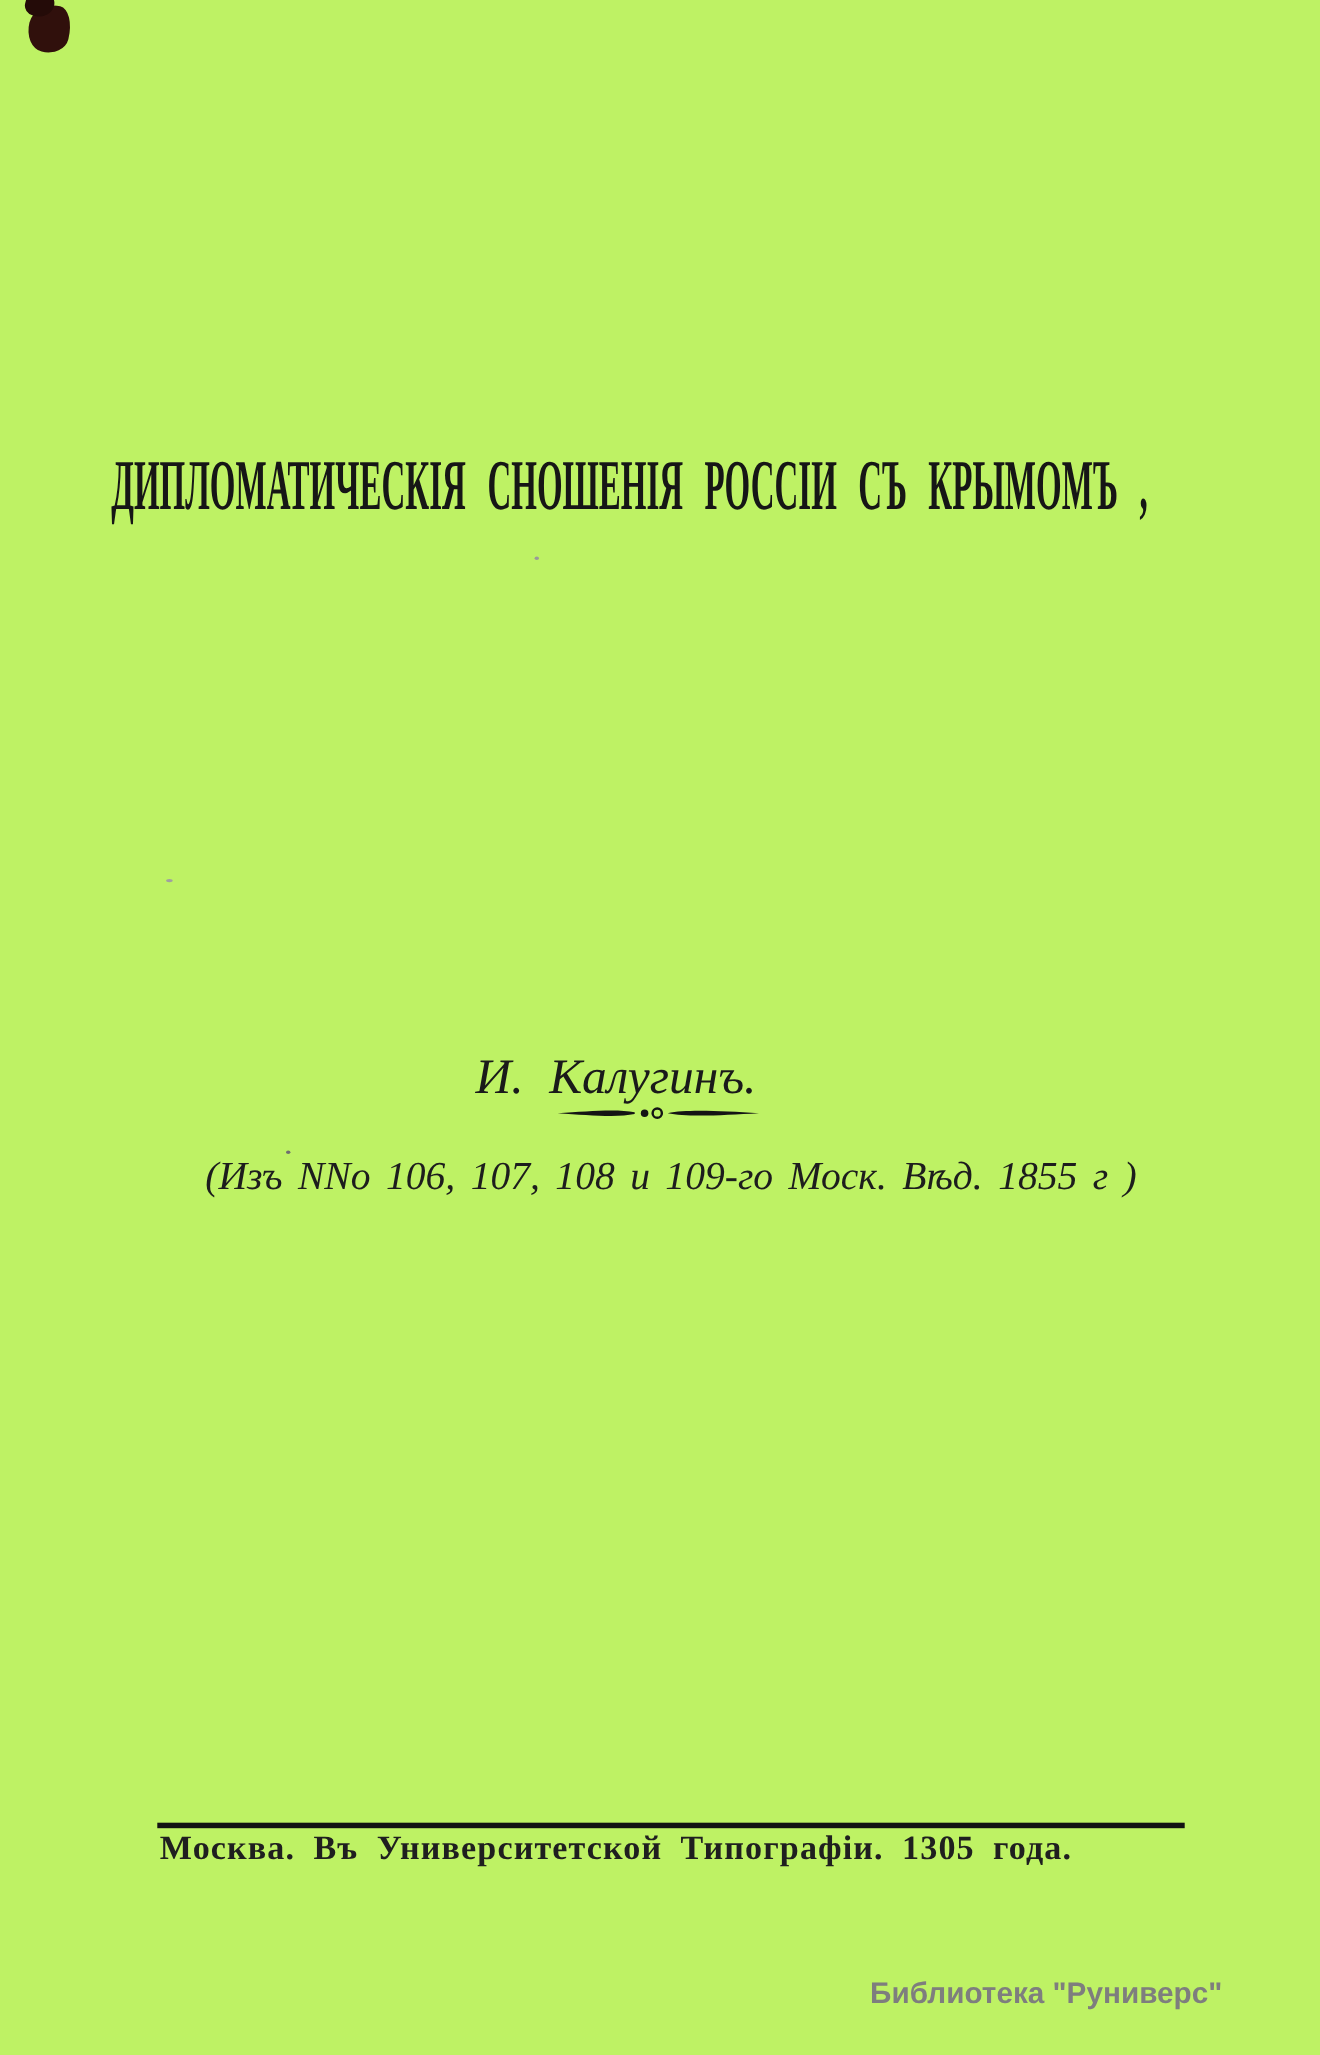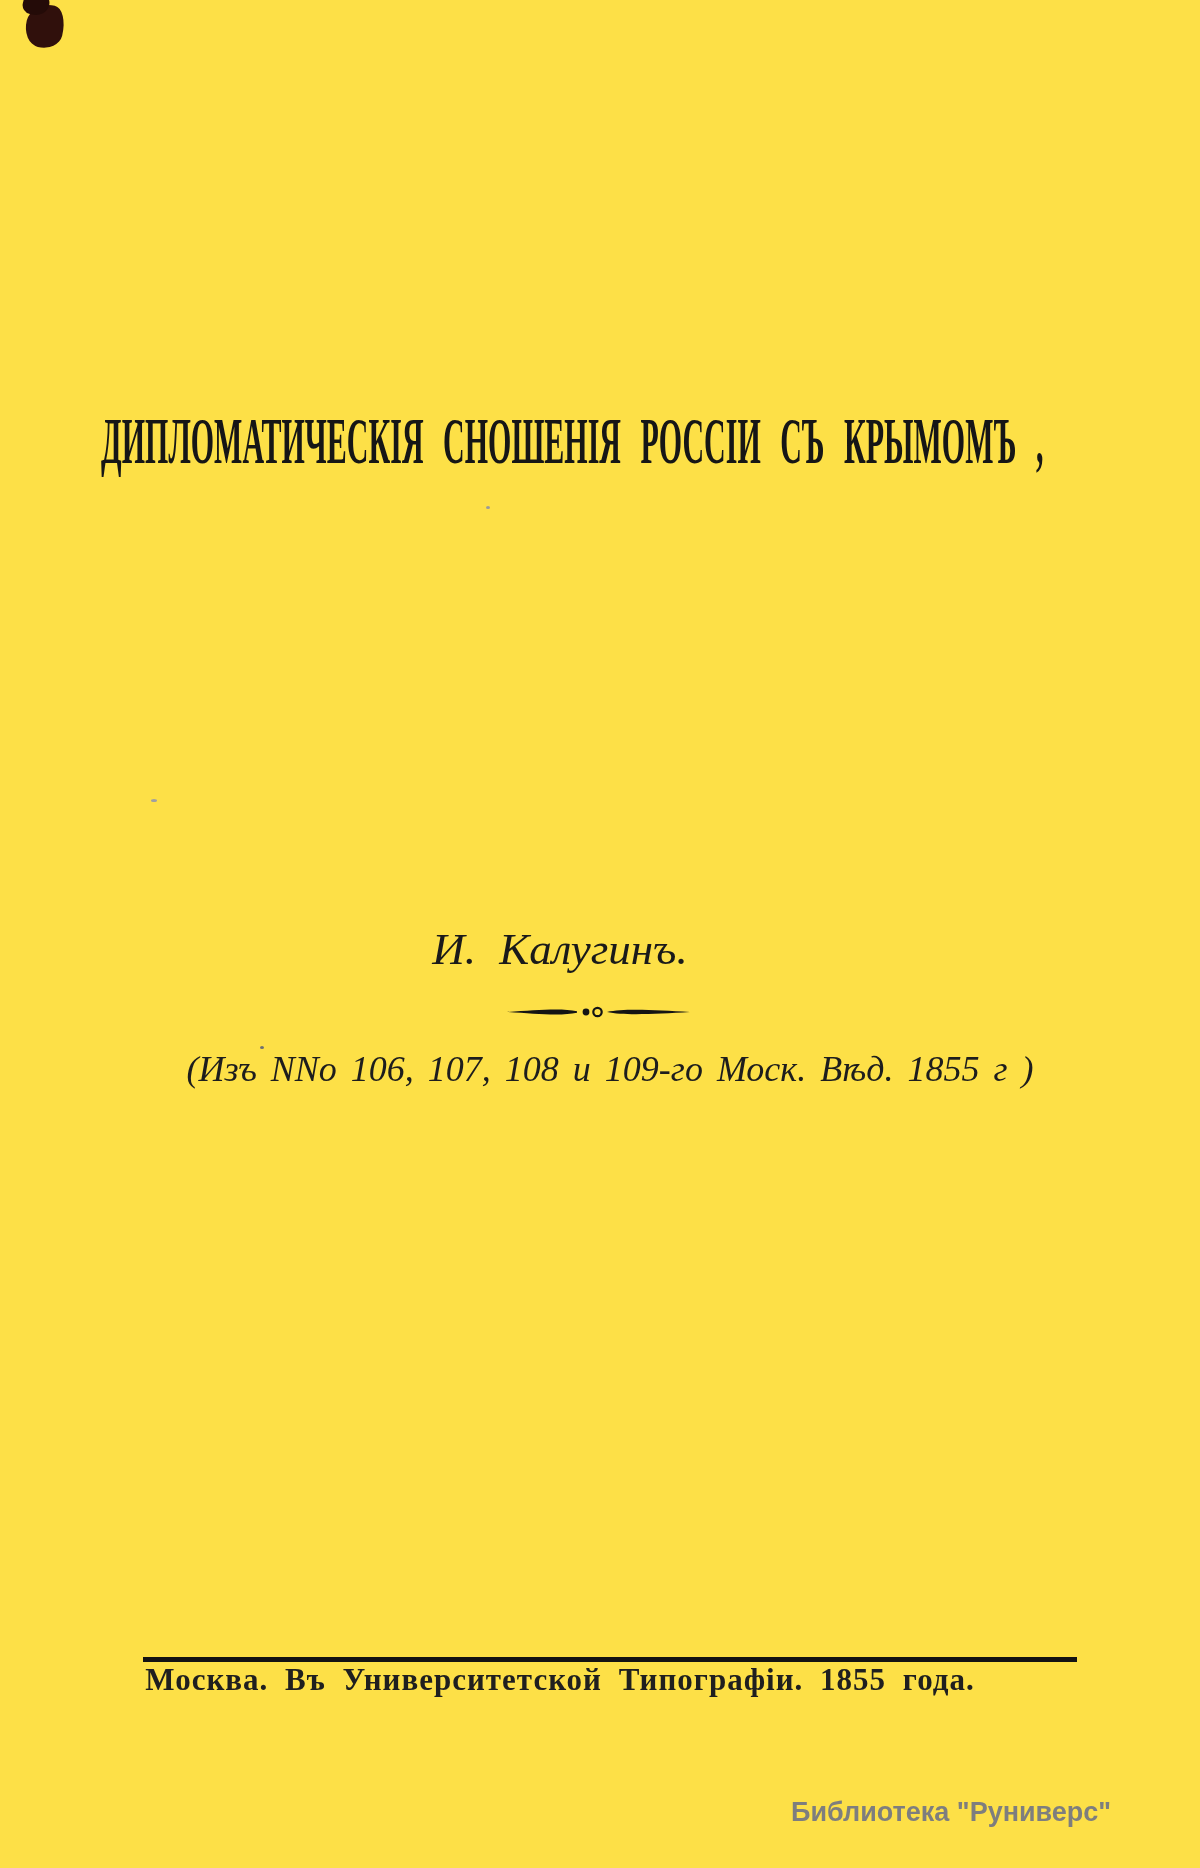--- a/index.html
+++ b/index.html
@@ -1,20 +1,20 @@
 <!DOCTYPE html>
 <html><head>
 <meta charset="utf-8">
 <style>
   html, body { margin: 0; padding: 0; background: #e8e8e8; }
   .page {
     position: relative;
     width: 1200px;
     height: 1868px;
-    background: #fde047;
+    background: #bef264;
     overflow: hidden;
     font-family: "Liberation Serif", serif;
     color: #1a1a1a;
   }
 
   
   .stain {
     position: absolute;
     left: 26px; top: 4px;
     width: 38px; height: 44px;
@@ -60,21 +60,21 @@
     font-size: 46px;
     word-spacing: 18px;
     transform: scale(0.82, 1.20);
     transform-origin: 50% 0;
     position: relative;
     left: 2px;
   }
 
   .author {
     position: absolute;
-    top: 927px; left: 0;
+    top: 957px; left: 0;
     width: 1120px;
     text-align: center;
     font-style: italic;
     font-size: 45px;
     line-height: 1;
     word-spacing: 12px;
     color: #1a1a1a;
   }
 
   .ornament {
@@ -161,17 +161,17 @@
       <circle cx="79" cy="7" r="3.4"></circle>
       <circle cx="90.5" cy="7" r="4.2" fill="none" stroke="#141414" stroke-width="2.2"></circle>
       <path d="M100,7 C118,3.2 150,5.2 183,7 C150,8.8 118,10.8 100,7 Z"></path>
     </svg>
   </div>
 
   <div class="citation">(Изъ NNo 106, 107, 108 и 109-го Моск. Вѣд. 1855 г )</div>
 
   <div class="imprint-rule"></div>
 
-  <div class="imprint">Москва. Въ Университетской Типографіи. 1855 года.</div>
+  <div class="imprint">Москва. Въ Университетской Типографіи. 1305 года.</div>
 
   <div class="watermark">Библиотека "Руниверс"</div>
 
 </div>
 
 </body></html>

